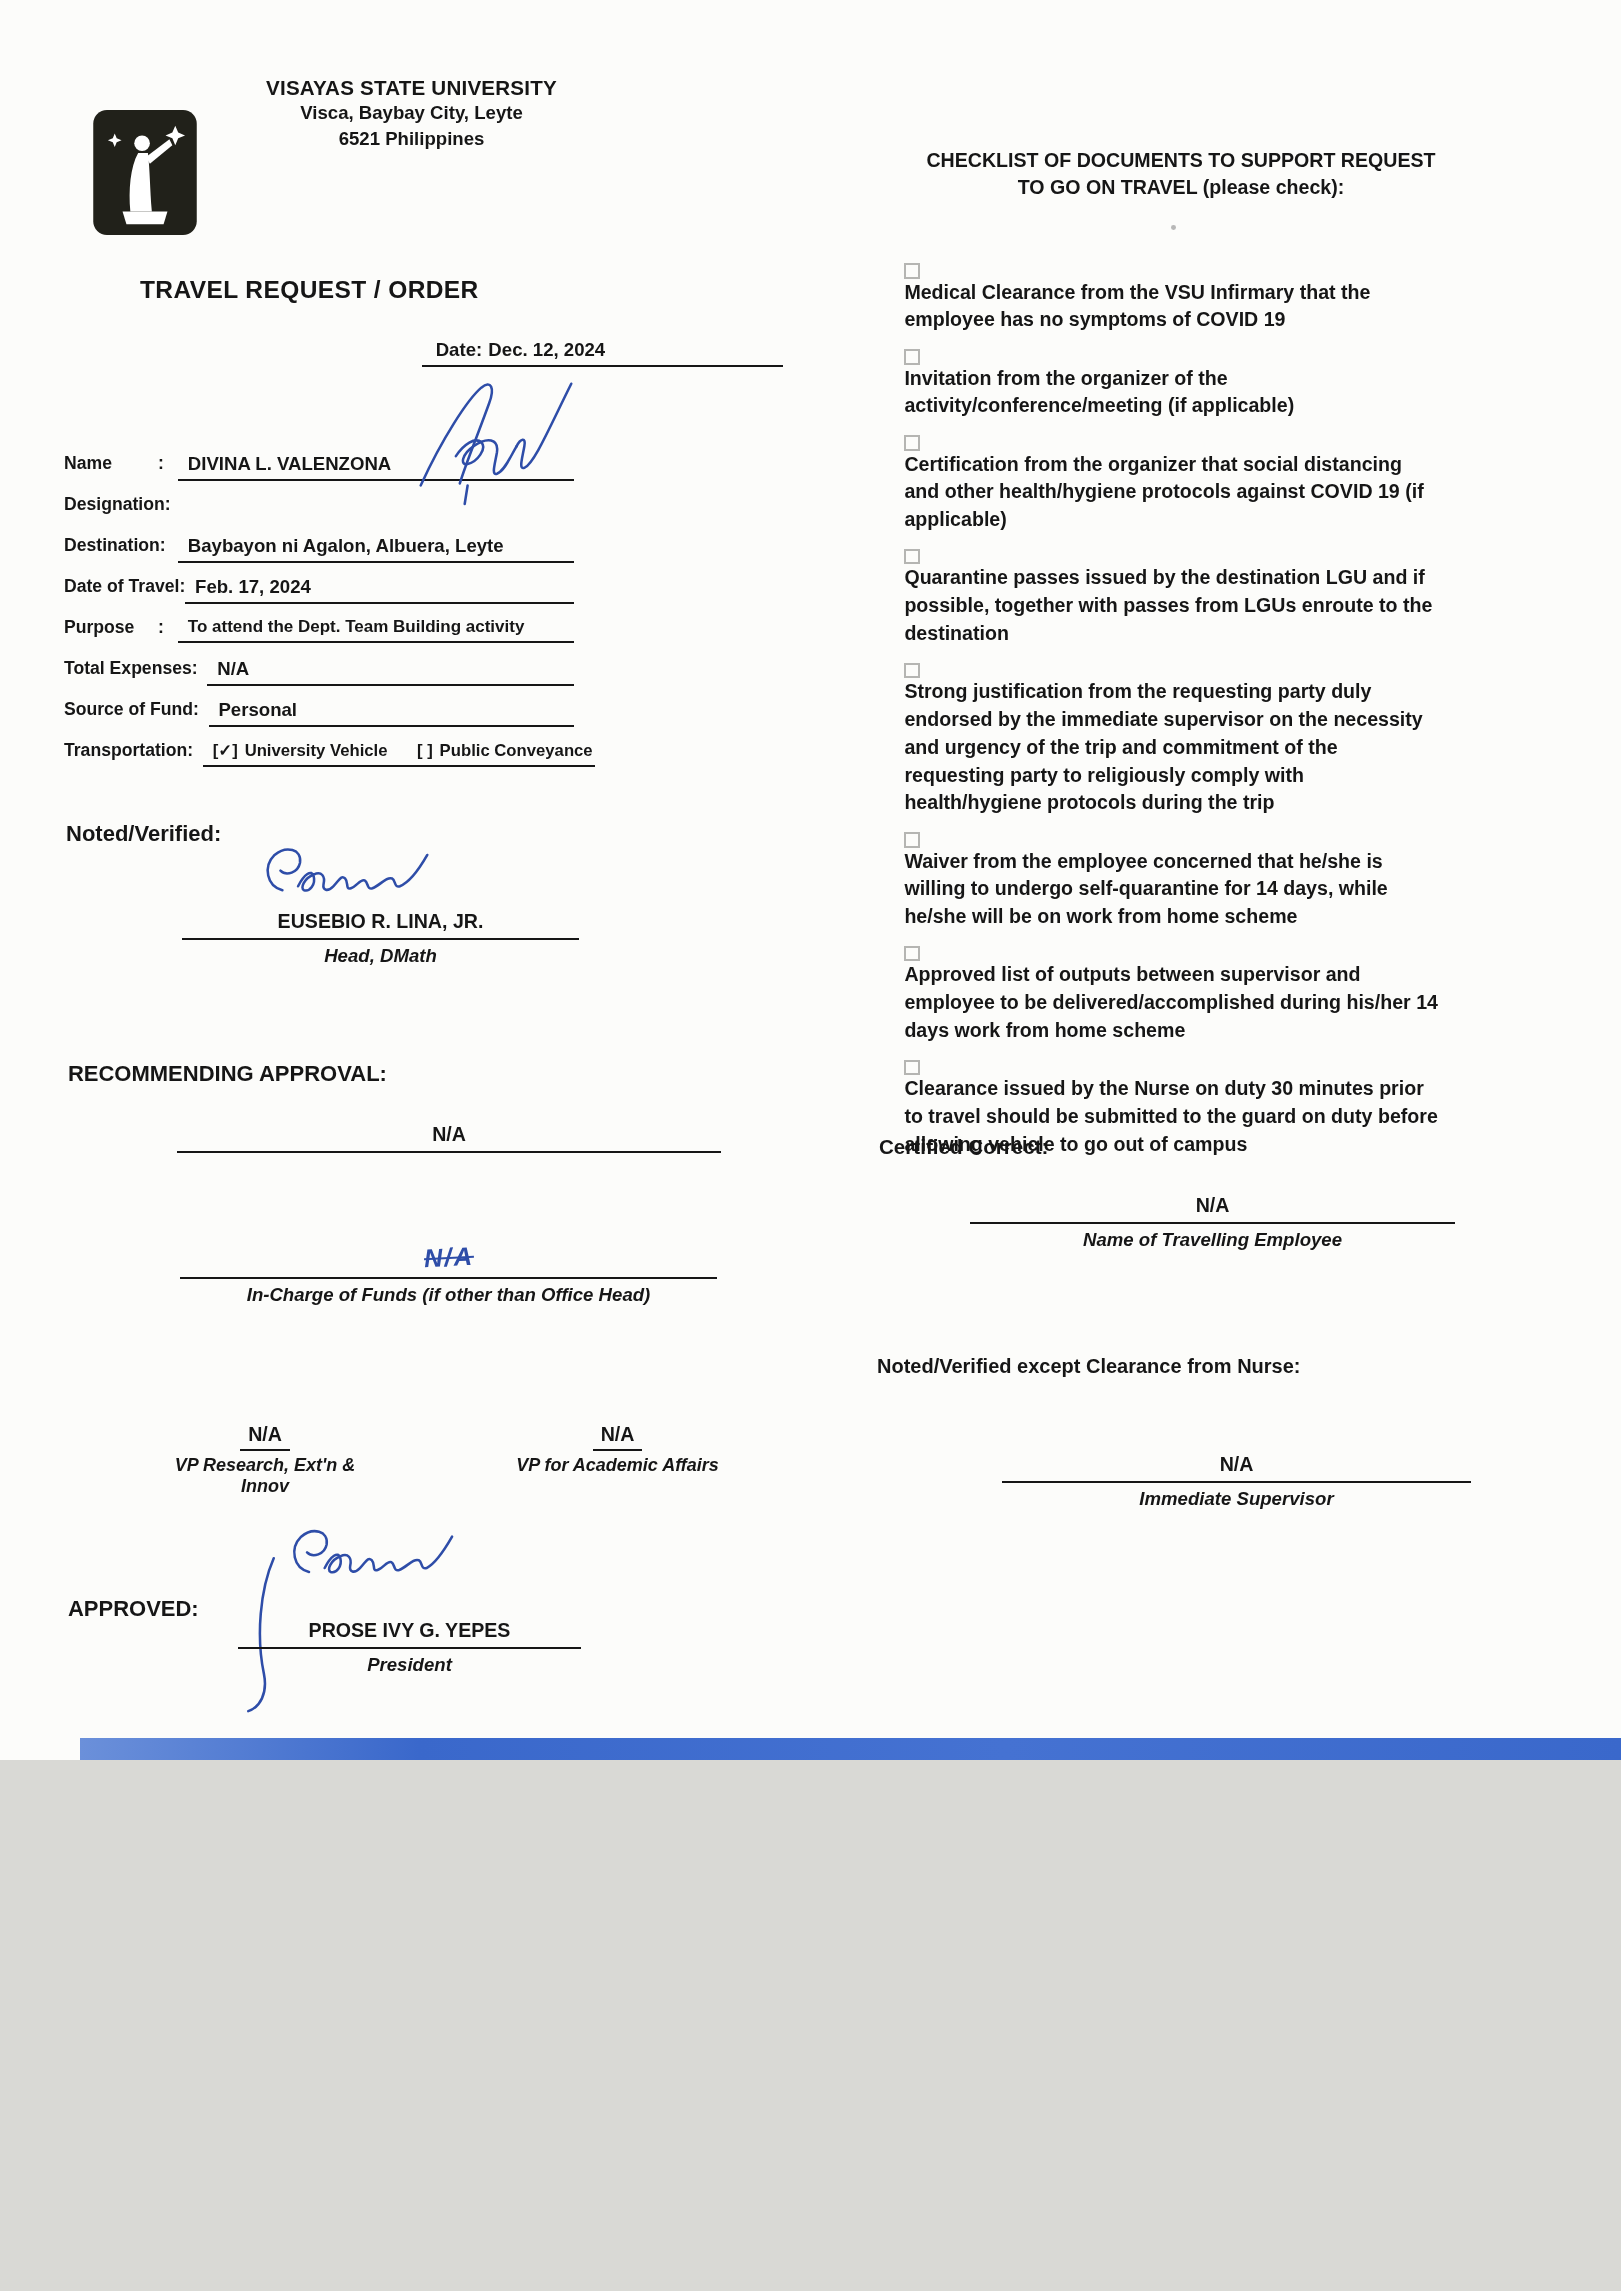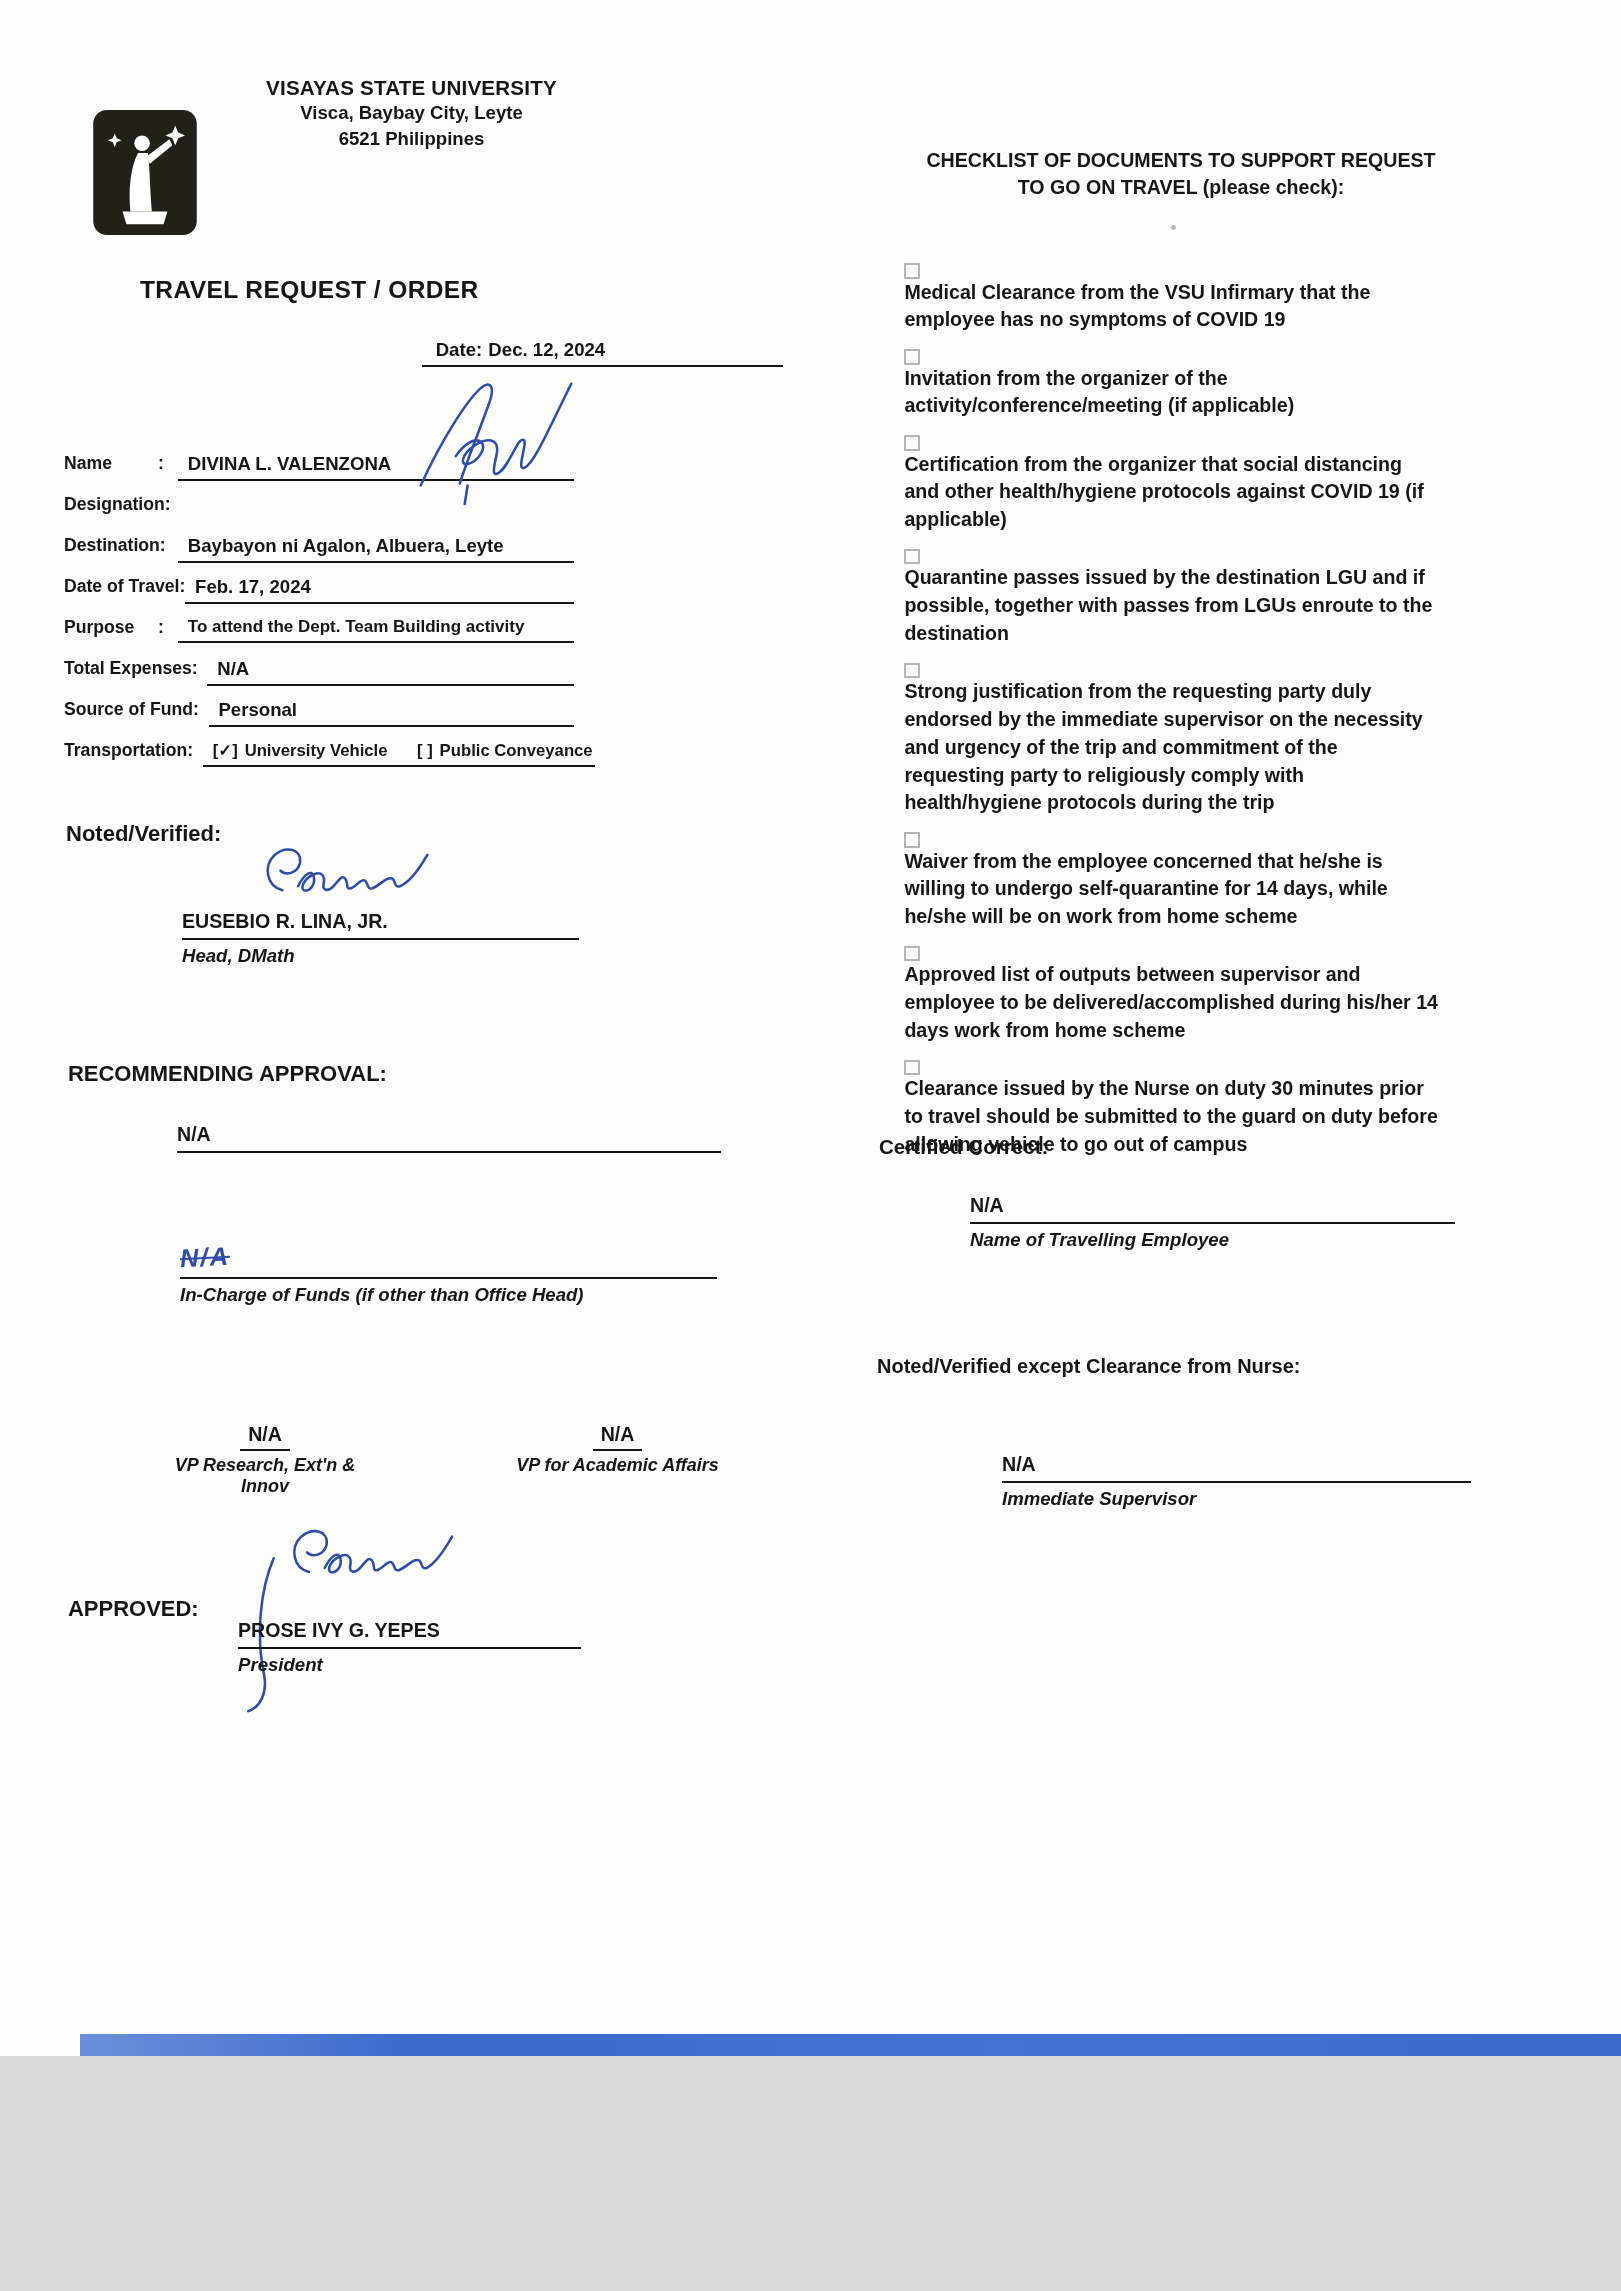--- a/index.html
+++ b/index.html
@@ -1,18 +1,18 @@
 <!DOCTYPE html>
 <html style="--ink-blue: #2e4da8; --footer-blue: #3a68cb; --paper: #fcfcfa; --line: #161616;"><head>
 <meta charset="utf-8">
 <style>
   * { box-sizing: border-box; margin: 0; padding: 0; }
   html, body { background: #d9d9d5; }
   .page {
-    width: 1621px; height: 2056px; position: relative;
+    width: 1621px; height: 1760px; position: relative;
     background: #fcfcfa; overflow: hidden;
     font-family: "Liberation Sans", sans-serif;
     font-weight: bold; color: #161616;
   }
   .abs { position: absolute; }
   .col-left  { position: absolute; left: 64px;  top: 0; width: 730px; height: 100%; }
   .col-right { position: absolute; left: 877px; top: 0; width: 627px; height: 100%; }
 
   
   .logo { position: absolute; left: 29px; top: 110px; width: 104px; height: 125px; }
@@ -43,21 +43,21 @@
   .sig-label { flex: 1; text-align: center; font-style: italic; font-size: 17.6px; padding-bottom: 1px; }
   .transport-inner { display: flex; align-items: baseline; gap: 6.9px; font-size: 16.7px; white-space: pre; }
   .transport-inner .gap { width: 15.7px; }
 
   
   .ink { color: var(--ink-blue, #2e4da8); }
   .sig-svg { position: absolute; pointer-events: none; }
   .sig-svg path { fill: none; stroke: currentColor; stroke-width: 2.6; stroke-linecap: round; stroke-linejoin: round; }
 
   .section-label { font-size: 22px; }
-  .sigline-block { position: absolute; text-align: left; }
+  .sigline-block { position: absolute; text-align: center; }
   .sigline-block .topline { border-bottom: 2px solid #161616; padding-bottom: 4.9px; font-size: 19.6px; }
   .sigline-block .sub { font-style: italic; font-size: 18.6px; margin-top: 4.9px; }
   .na-hand { display: inline-block; transform: rotate(-3deg); font-style: italic; font-size: 25.5px;
     letter-spacing: 2px; text-decoration: line-through; }
 
   .vp-block { position: absolute; text-align: center; }
   .vp-block .nline { display: inline-block; border-bottom: 2px solid #161616; padding: 0 7.8px 2.9px; font-size: 19.6px; }
   .vp-block .sub { font-style: italic; font-size: 18px; margin-top: 3.9px; }
 
   

